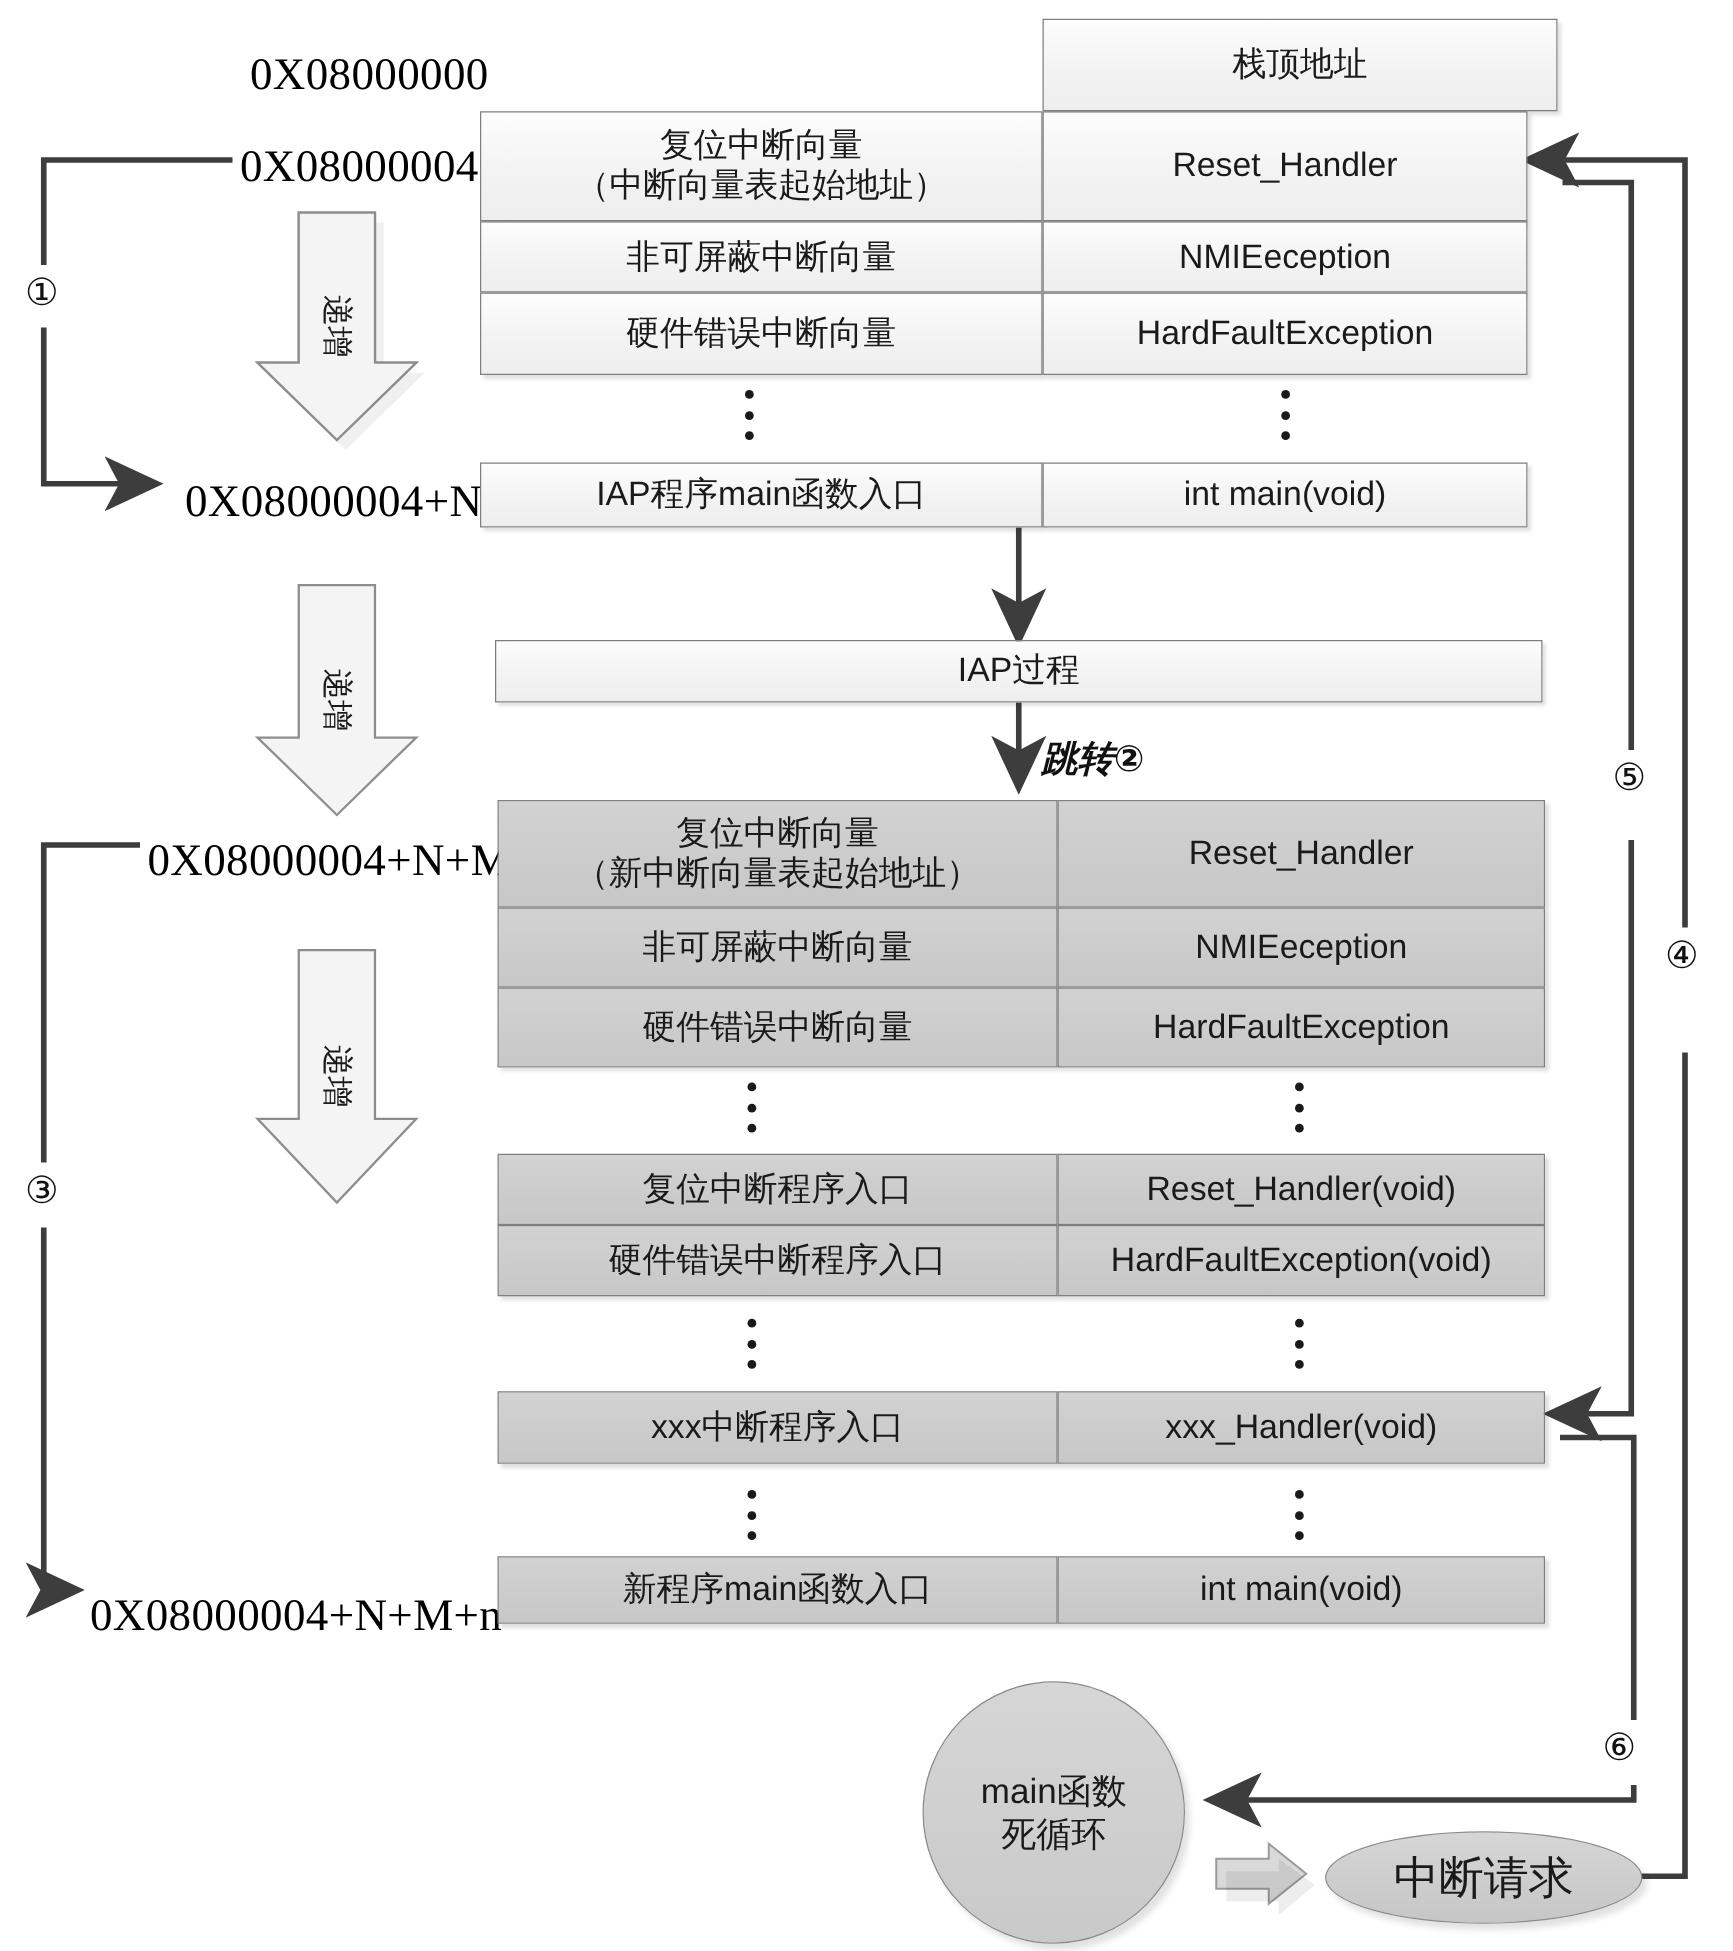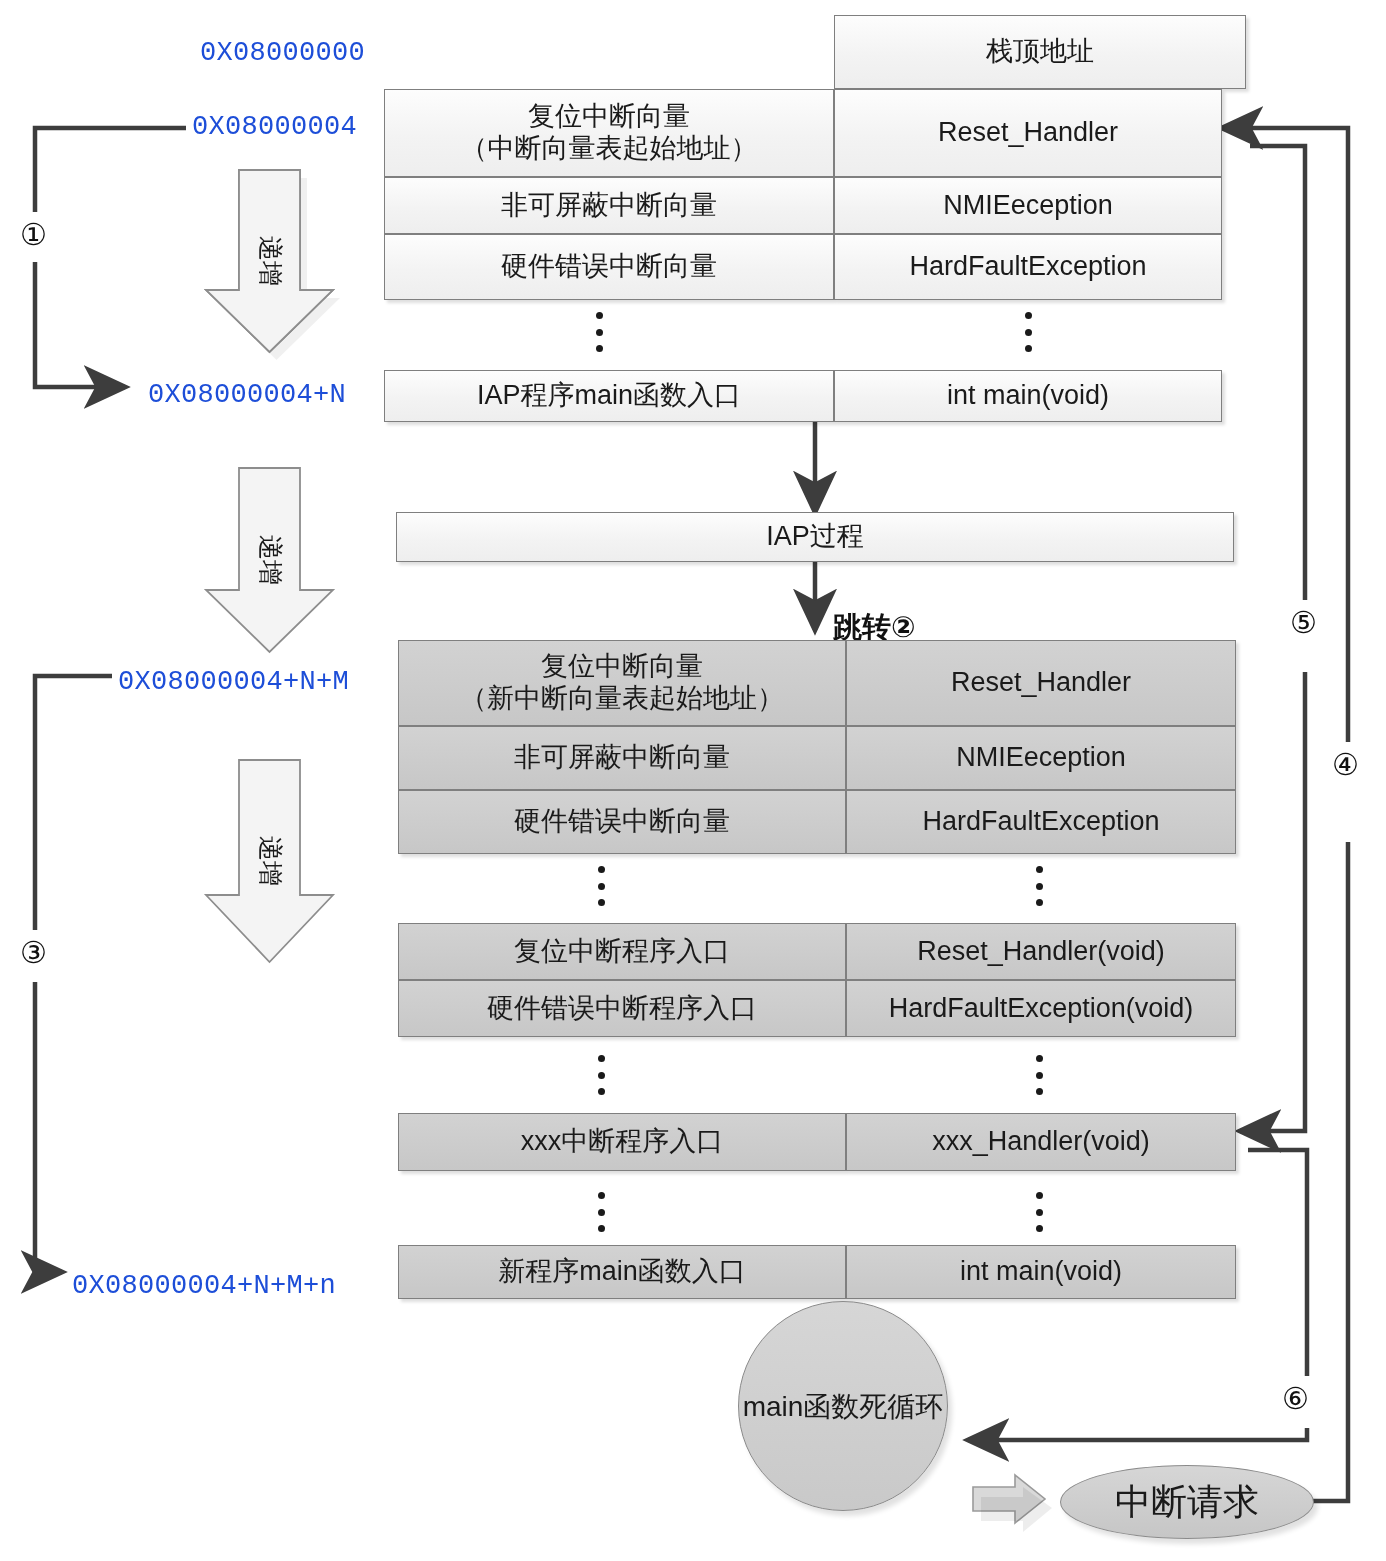--- a/index.html
+++ b/index.html
@@ -33,25 +33,25 @@
     background:linear-gradient(to bottom,#fdfdfd 0%,#f3f3f3 55%,#eeeeee 100%);
   }
   .cell.dark{
     background:linear-gradient(to bottom,#d2d2d2 0%,#cccccc 55%,#c7c7c7 100%);
   }
   .cell span{display:block;}
 
   
   .addr{
     position:absolute;
-    font-size:27px;
+    font-size:36px;
     letter-spacing:0.3px;
     white-space:nowrap;
-    color:#1d4ed8;
-    font-family:Liberation Mono, monospace;
+    color:#000000;
+    font-family:Liberation Serif, serif;
   }
 
   
   .vdots{
     position:absolute;
     width:10px;
     display:flex;
     flex-direction:column;
     align-items:center;
     justify-content:space-between;
@@ -228,21 +228,21 @@
     <i></i>
       <i></i>
       <i></i>
   </div>
 
   <div class="cell light" style="left:384px;top:370px;width:450px;height:52px;">IAP程序main函数入口</div>
   <div class="cell light" style="left:834px;top:370px;width:388px;height:52px;">int main(void)</div>
 
   <div class="cell light" style="left:396px;top:512px;width:838px;height:50px;">IAP过程</div>
 
-  <div class="jumpLabel" style="left:833px;top:608px;">跳转②</div>
+  <div class="jumpLabel" style="left:833px;top:588px;font-style:italic;">跳转②</div>
 
   <div class="cell dark" style="left:398px;top:640px;width:448px;height:86px;flex-direction:column;">
     <span>复位中断向量</span>
     <span>（新中断向量表起始地址）</span>
   </div>
   <div class="cell dark" style="left:846px;top:640px;width:390px;height:86px;">Reset_Handler</div>
 
   <div class="cell dark" style="left:398px;top:726px;width:448px;height:64px;">非可屏蔽中断向量</div>
   <div class="cell dark" style="left:846px;top:726px;width:390px;height:64px;">NMIEeception</div>
 
@@ -287,20 +287,20 @@
   </div>
   <div class="vdots" style="left:1034px;top:1192px;">
     <i></i>
       <i></i>
       <i></i>
   </div>
 
   <div class="cell dark" style="left:398px;top:1245px;width:448px;height:54px;">新程序main函数入口</div>
   <div class="cell dark" style="left:846px;top:1245px;width:390px;height:54px;">int main(void)</div>
 
-  <div class="circleShape" style="left:738px;top:1301px;width:208px;height:208px;flex-direction:row;text-align:right;">
+  <div class="circleShape" style="left:738px;top:1345px;width:208px;height:208px;flex-direction:column;text-align:right;">
     <span>main函数</span>
     <span>死循环</span>
   </div>
 
   <div class="ellipseShape" style="left:1060px;top:1465px;width:252px;height:72px;">中断请求</div>
 
 </div>
 
 </body></html>

